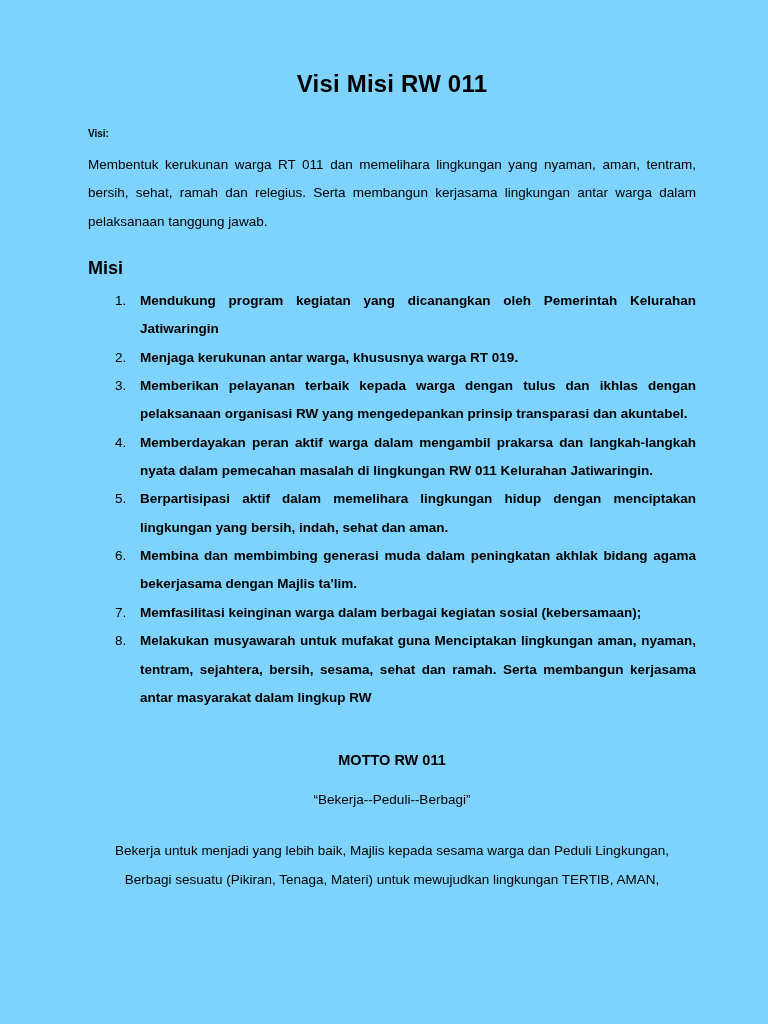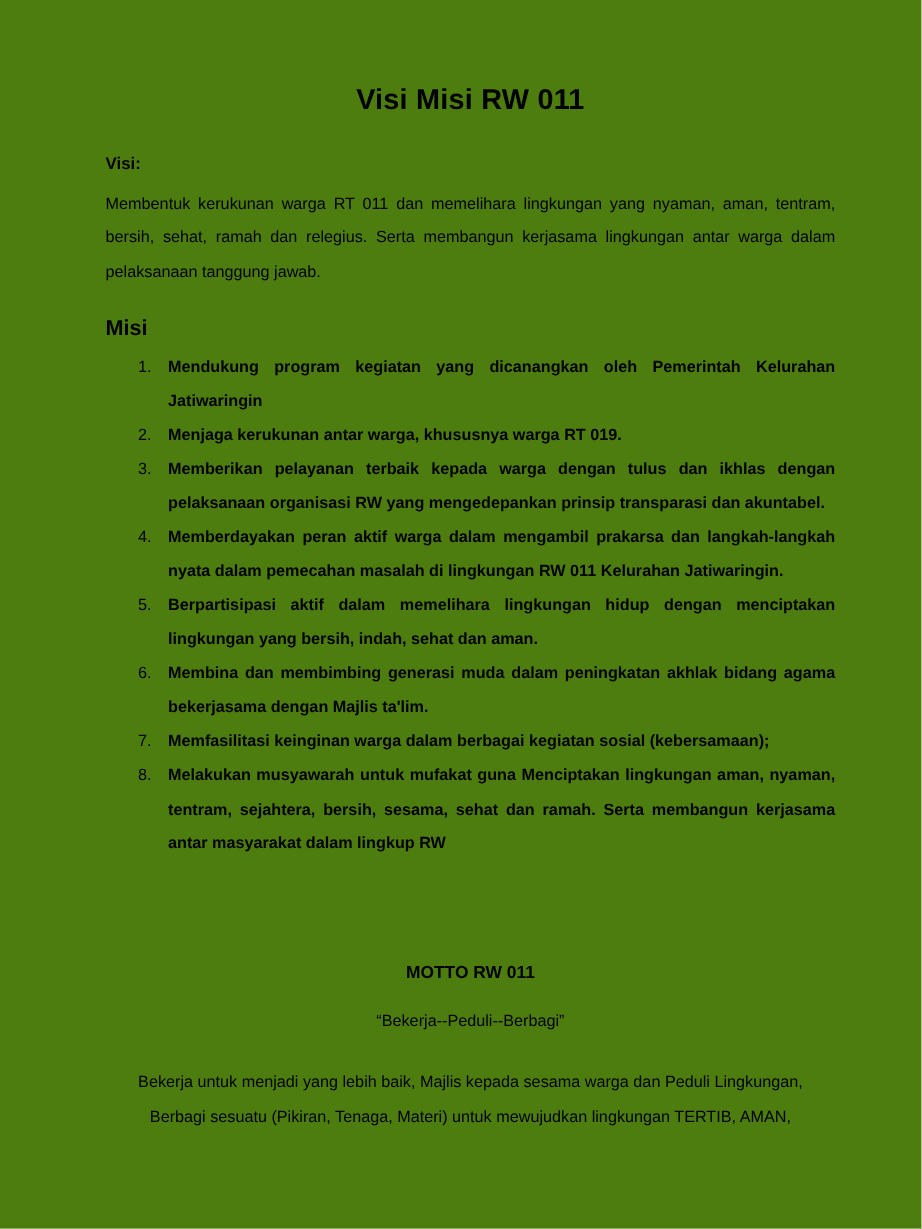--- a/index.html
+++ b/index.html
@@ -11,32 +11,32 @@
     width: 768px;
     height: 1024px;
     font-family: "Liberation Sans", sans-serif;
     color: #000000;
   }
   .page {
     box-sizing: border-box;
     width: 768px;
     height: 1024px;
     padding: 56px 72px 40px 88px;
-    background: #4d7c0f;
+    background: #7dd3fc;
     position: relative;
   }
   .doc-title {
     text-align: center;
     font-size: 24px;
     font-weight: bold;
     letter-spacing: 0.2px;
     margin: 14px 0 30px 0;
   }
   .section-label {
-    font-size: 14px;
+    font-size: 10px;
     font-weight: bold;
     margin: 0 0 12px 0;
   }
   .para {
     font-size: 13.5px;
     line-height: 2.1;
     text-align: justify;
     text-justify: inter-word;
     margin: 0 0 22px 0;
   }
@@ -56,21 +56,21 @@
     text-align: justify;
     text-justify: inter-word;
     padding-left: 10px;
     margin-bottom: 0;
     font-weight: bold;
   }
   ol.misi-list > li::marker {
     font-weight: normal;
   }
   .motto-block {
-    margin-top: 86px;
+    margin-top: 40px;
     text-align: center;
   }
   .motto-title {
     font-size: 14.5px;
     font-weight: bold;
     margin-bottom: 24px;
   }
   .motto-quote {
     font-size: 13.5px;
     margin-bottom: 30px;

